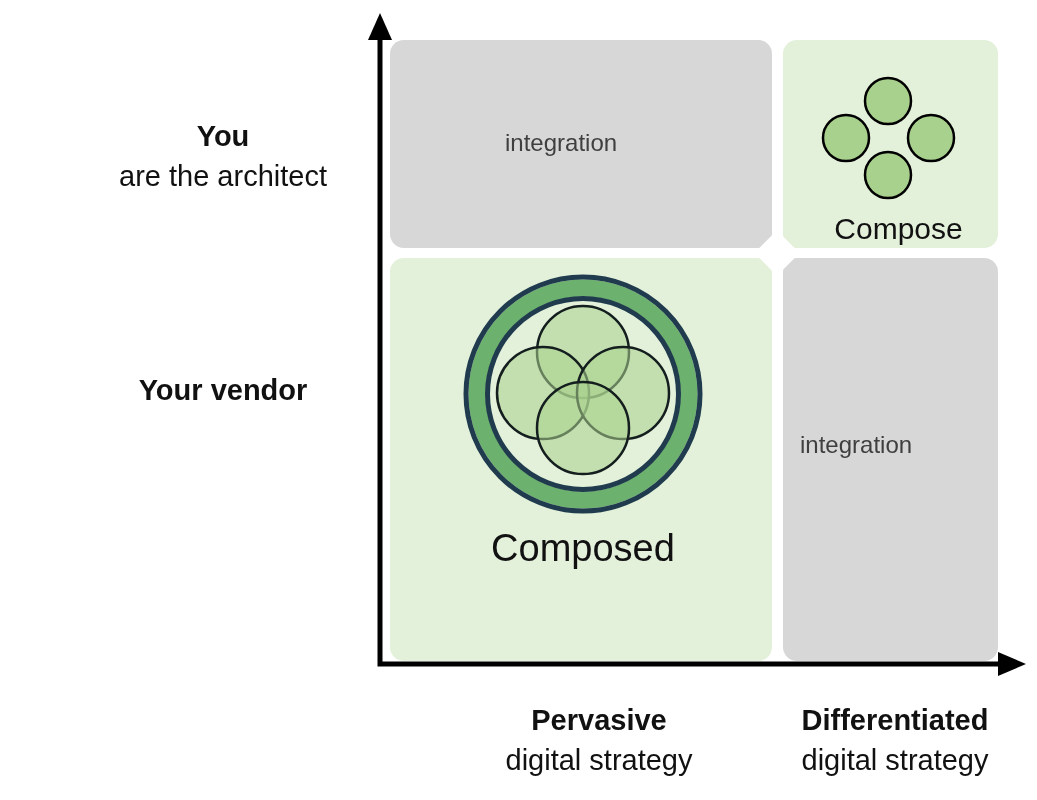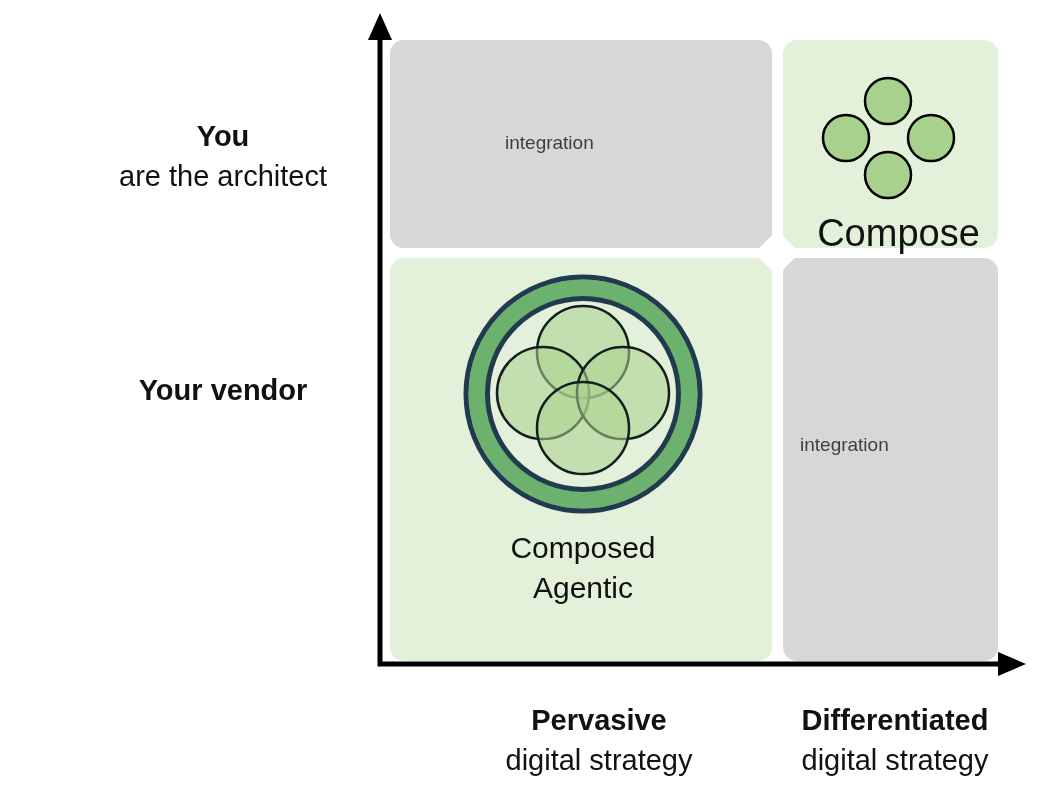--- a/index.html
+++ b/index.html
@@ -27,32 +27,32 @@
   .quad-bl{left:390px;top:258px;width:382px;height:403px;background:var(--quadrant-green);}
   .quad-br{left:783px;top:258px;width:215px;height:403px;background:var(--quadrant-gray);}
   .shape-layer{position:absolute;z-index:2;pointer-events:none;}
   .diamond{
     position:absolute;left:761px;top:237px;width:32px;height:32px;
     background:#ffffff;transform:rotate(45deg);z-index:3;
   }
   .axes{position:absolute;left:0;top:0;z-index:4;pointer-events:none;}
   .txt{position:absolute;z-index:5;}
   .quad-note{
-    font-size:19px;line-height:34px;color:var(--muted-text);
+    font-size:24px;line-height:34px;color:var(--muted-text);
     text-align:left;
   }
   .note-tl{left:505px;top:126px;}
   .note-br{left:800px;top:428px;}
   .compose-label{
     left:783px;top:212px;width:231px;text-align:center;
-    font-size:38px;color:var(--label-black);
+    font-size:30px;color:var(--label-black);
   }
   .agentic-label{
     left:433px;top:528px;width:300px;text-align:center;
-    font-size:30px;line-height:40px;color:var(--label-black);
+    font-size:38px;line-height:40px;color:var(--label-black);
   }
   .axis-label{
     text-align:center;font-size:29px;line-height:40px;color:var(--label-black);
   }
   .axis-label .bold{font-weight:700;}
   .y-top{left:63px;top:96px;width:320px;margin-top:20px;}
   .y-bottom{left:63px;top:370px;width:320px;}
   .x-left{left:439px;top:700px;width:320px;}
   .x-right{left:735px;top:700px;width:320px;}
 </style>
@@ -94,21 +94,20 @@
   </svg>
 
   <div class="txt quad-note note-tl">
     <div>integration</div>
   </div>
 
   <div class="txt compose-label">Compose</div>
 
   <div class="txt agentic-label">
     <div>Composed</div>
-    <div>Agentic</div>
   </div>
 
   <div class="txt quad-note note-br">
     <div>integration</div>
   </div>
 
   <div class="txt axis-label y-top">
     <div class="bold">You</div>
     <div>are the architect</div>
   </div>

